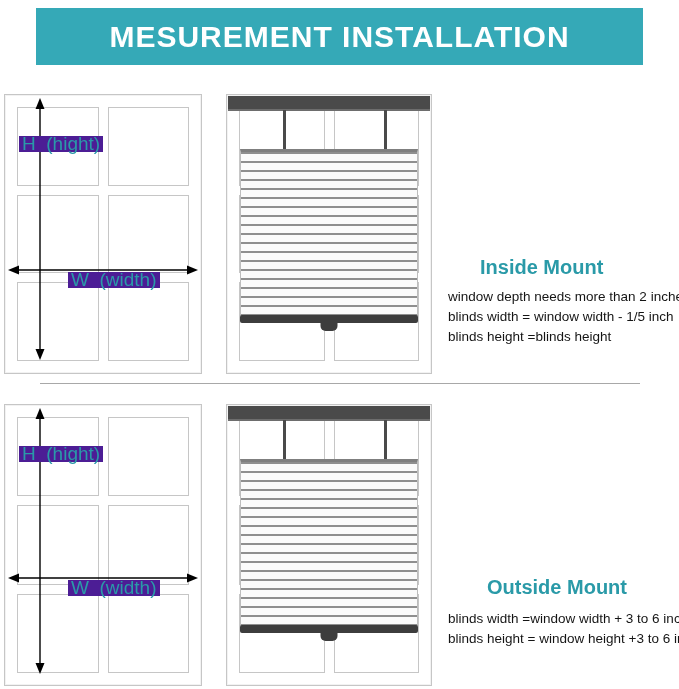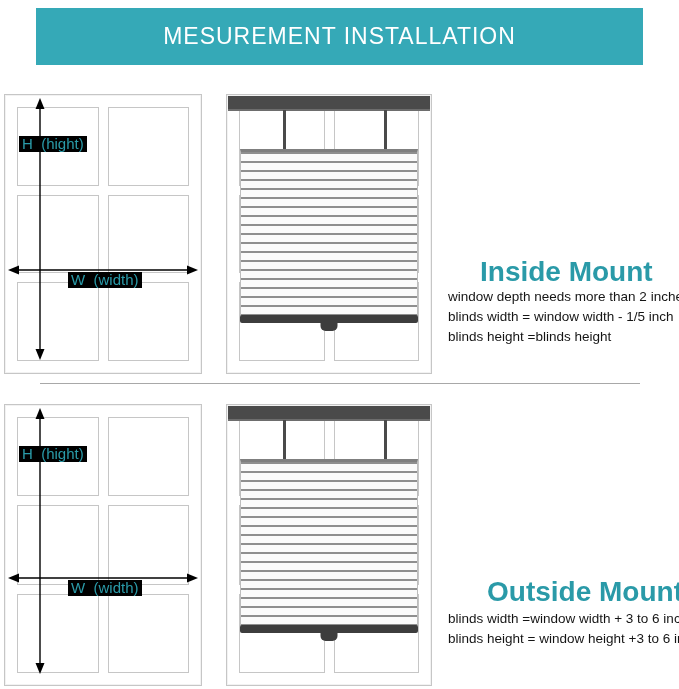--- a/index.html
+++ b/index.html
@@ -8,21 +8,21 @@
     font-family:"Liberation Sans",sans-serif;overflow:hidden;
   }
 
   
   .banner{
     position:absolute;left:36px;top:8px;width:607px;height:57px;
     background:var(--banner-bg,#35a9b7);
     display:flex;align-items:center;justify-content:center;
   }
   .banner-title{
-    color:#ffffff;font-size:23px;font-weight:normal;letter-spacing:1px;white-space:nowrap;
+    color:#ffffff;font-size:30px;font-weight:bold;letter-spacing:1px;white-space:nowrap;
   }
 
   
   .window{
     position:absolute;box-sizing:border-box;background:#fff;
     border:1px solid #c6c6c6;padding:12px;
     box-shadow:inset 0 0 0 1px #f2f2f2;
   }
   .panes{
     position:relative;width:100%;height:100%;
@@ -60,32 +60,32 @@
   }
 
   
   .arrow{position:absolute;}
   .av-top{left:32px;top:98px;}
   .av-bot{left:32px;top:408px;}
   .ah-top{left:8px;top:262px;}
   .ah-bot{left:8px;top:570px;}
 
   .mlabel{
-    position:absolute;color:var(--accent,#2a9aa8);font-size:15px;
-    background:#000000;padding:0 3px;white-space:pre;line-height:16px;
+    position:absolute;color:var(--accent,#2a9aa8);font-size:19px;
+    background:#4c1d95;padding:0 3px;white-space:pre;line-height:16px;
   }
   .h-top{left:19px;top:136px;}
   .w-top{left:68px;top:272px;}
   .h-bot{left:19px;top:446px;}
   .w-bot{left:68px;top:580px;}
 
   
   .note-heading{
     position:absolute;color:var(--accent,#2a9aa8);
-    font-size:28px;font-weight:bold;white-space:nowrap;
+    font-size:20px;font-weight:bold;white-space:nowrap;
   }
   .nh-top{left:480px;top:256px;}
   .nh-bot{left:487px;top:576px;}
 
   .note-line{
     position:absolute;left:448px;color:#151515;font-size:13.5px;white-space:nowrap;
   }
   .nl-t1{top:289px;}
   .nl-t2{top:309px;}
   .nl-t3{top:329px;}

